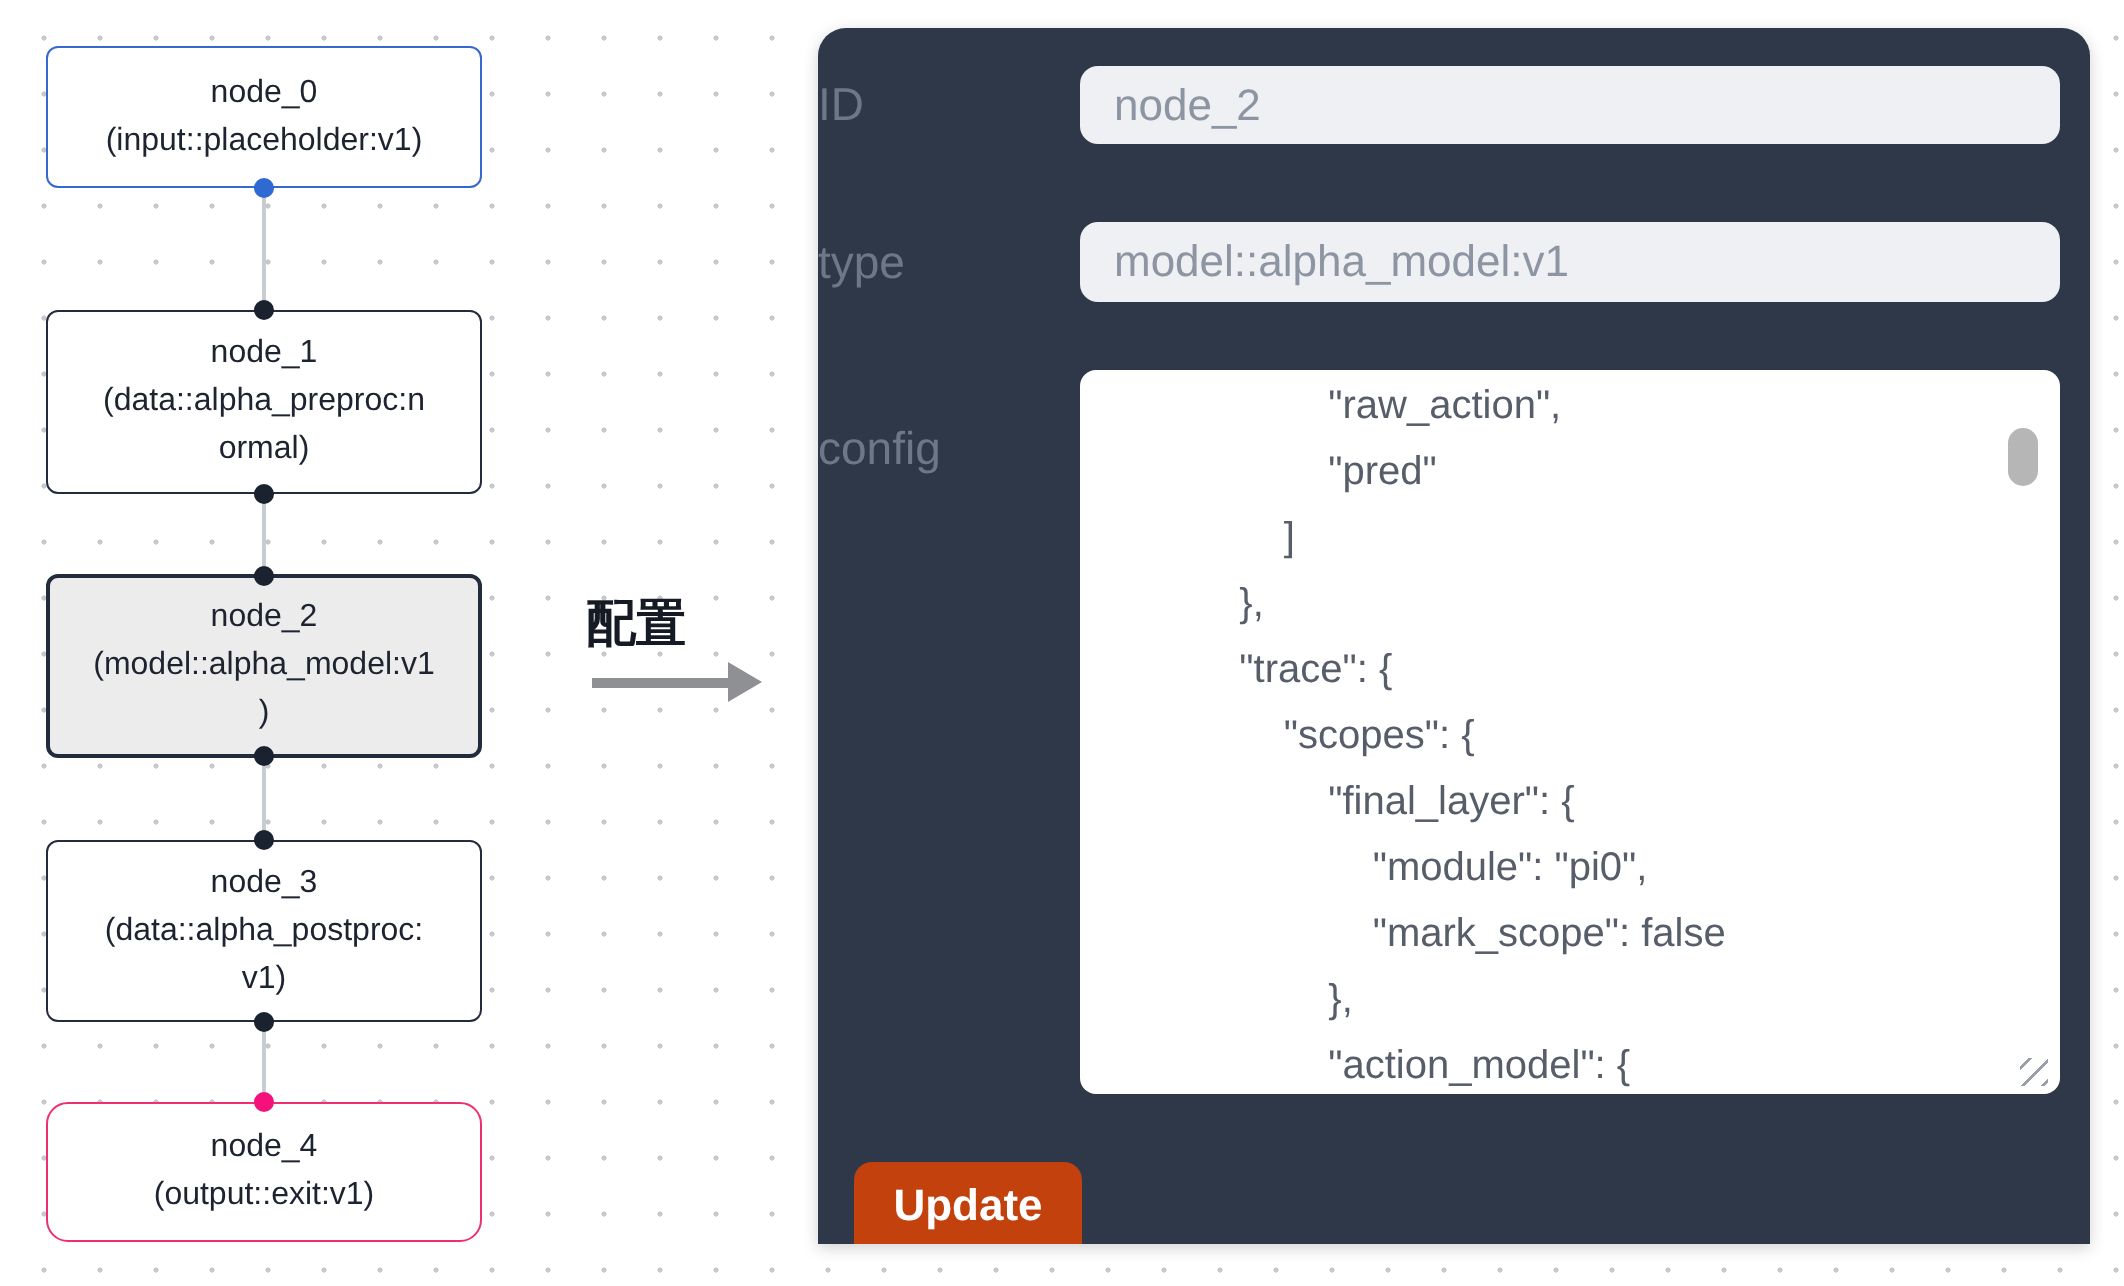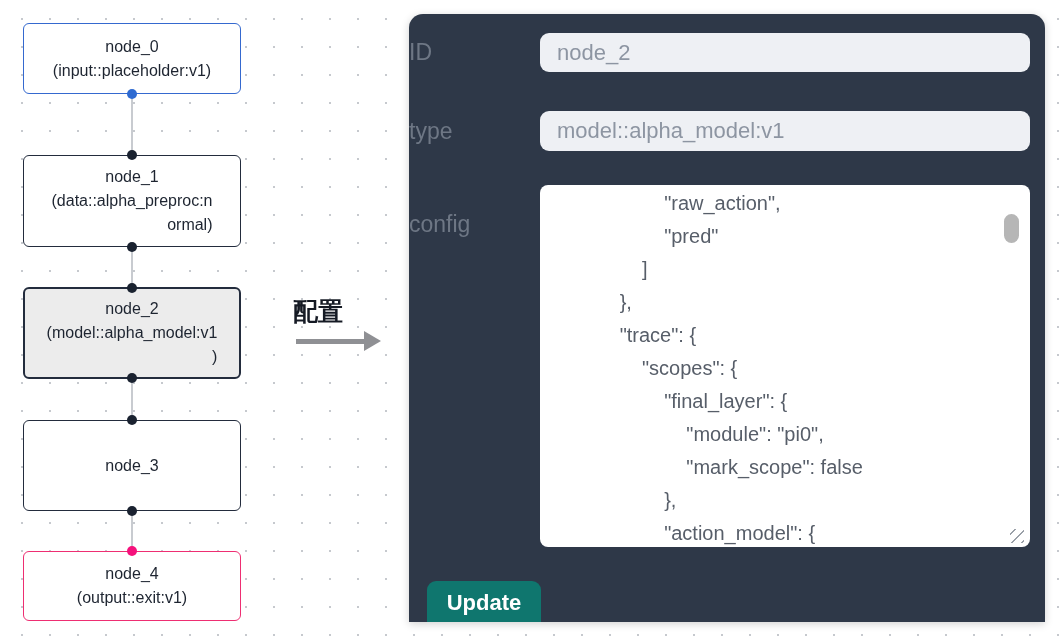--- a/index.html
+++ b/index.html
@@ -5,21 +5,21 @@
   html,body{margin:0;padding:0;}
   body{font-family:"Liberation Sans", sans-serif;}
   #stage{position:relative;width:1062px;height:643px;overflow:hidden;background:#ffffff;
     background-image:radial-gradient(#c6c9ce 1.2px, transparent 1.4px);
     background-size:28px 28px;background-position:8px 5px;}
 
   
   .flow-node{position:absolute;left:23px;width:218px;box-sizing:border-box;
     background:#ffffff;border:1.6px solid #232c3d;border-radius:6px;
     display:flex;flex-direction:column;align-items:center;justify-content:center;
-    font-size:16px;line-height:24px;color:#1d2430;font-weight:500;text-align:right;}
+    font-size:16px;line-height:24px;color:#1d2430;font-weight:500;text-align:center;}
   .flow-node .sub{white-space:pre-line;word-break:break-all;}
   .node-input{border-color:#3569cf;}
   .node-selected{background:#ececec;border-width:2px;}
   .node-output{border-color:#ee2e72;}
   .port{position:absolute;left:50%;width:10px;height:10px;margin-left:-5px;
     border-radius:50%;background:#1a2230;}
   .port.top{top:-6px;}
   .port.bottom{bottom:-6px;}
   .port.blue{background:#2e6ad1;}
   .port.pink{background:#f5117c;}
@@ -42,21 +42,21 @@
     padding-left:17px;font-size:22px;color:#8d95a2;}
   .config-box{position:absolute;left:131px;top:171px;width:490px;height:362px;box-sizing:border-box;
     background:#ffffff;border-radius:8px;overflow:hidden;
     padding:2px 0 0 13px;font-size:20px;line-height:33px;color:#575e69;white-space:pre;}
   .scroll-thumb{position:absolute;left:131px;top:171px;margin-left:464px;margin-top:29px;
     width:15px;height:29px;background:#b6b6b6;border-radius:8px;}
   .resize-handle{position:absolute;left:131px;top:171px;margin-left:470px;margin-top:344px;
     width:14px;height:14px;
     background:repeating-linear-gradient(135deg, transparent 0 3px, #9aa0a8 3px 4.5px, transparent 4.5px 7px);}
   .update-btn{position:absolute;left:18px;top:567px;width:114px;height:56px;
-    background:#0f766e;border:none;border-radius:9px;color:#ffffff;
+    background:#c2410c;border:none;border-radius:9px;color:#ffffff;
     font-family:"Liberation Sans",sans-serif;font-size:22px;font-weight:600;
     display:flex;align-items:center;justify-content:center;padding-bottom:14px;box-sizing:border-box;}
 </style>
 </head>
 <body>
 
 <div id="stage">
 
   <div>
 
@@ -82,25 +82,27 @@
     <div class="flow-node node-selected" style="top:287px;height:92px;">
       <div>node_2</div>
       <div class="sub">(model::alpha_model:v1
 )</div>
       <span class="port top"></span>
       <span class="port bottom"></span>
     </div>
 
     <div class="flow-node" style="top:420px;height:91px;">
       <div>node_3</div>
+      <div class="sub">(data::alpha_postproc:
+v1)</div>
       <span class="port top"></span>
       <span class="port bottom"></span>
     </div>
 
-    <div class="flow-node node-output" style="top:551px;height:70px;">
+    <div class="flow-node node-output" style="top:551px;height:70px;border-radius:11px;">
       <div>node_4</div>
       <div class="sub">(output::exit:v1)</div>
       <span class="port top pink"></span>
     </div>
   </div>
 
   <div class="cfg-label">配置</div>
   <div class="arrow-line"></div>
   <div class="arrow-head"></div>
 

